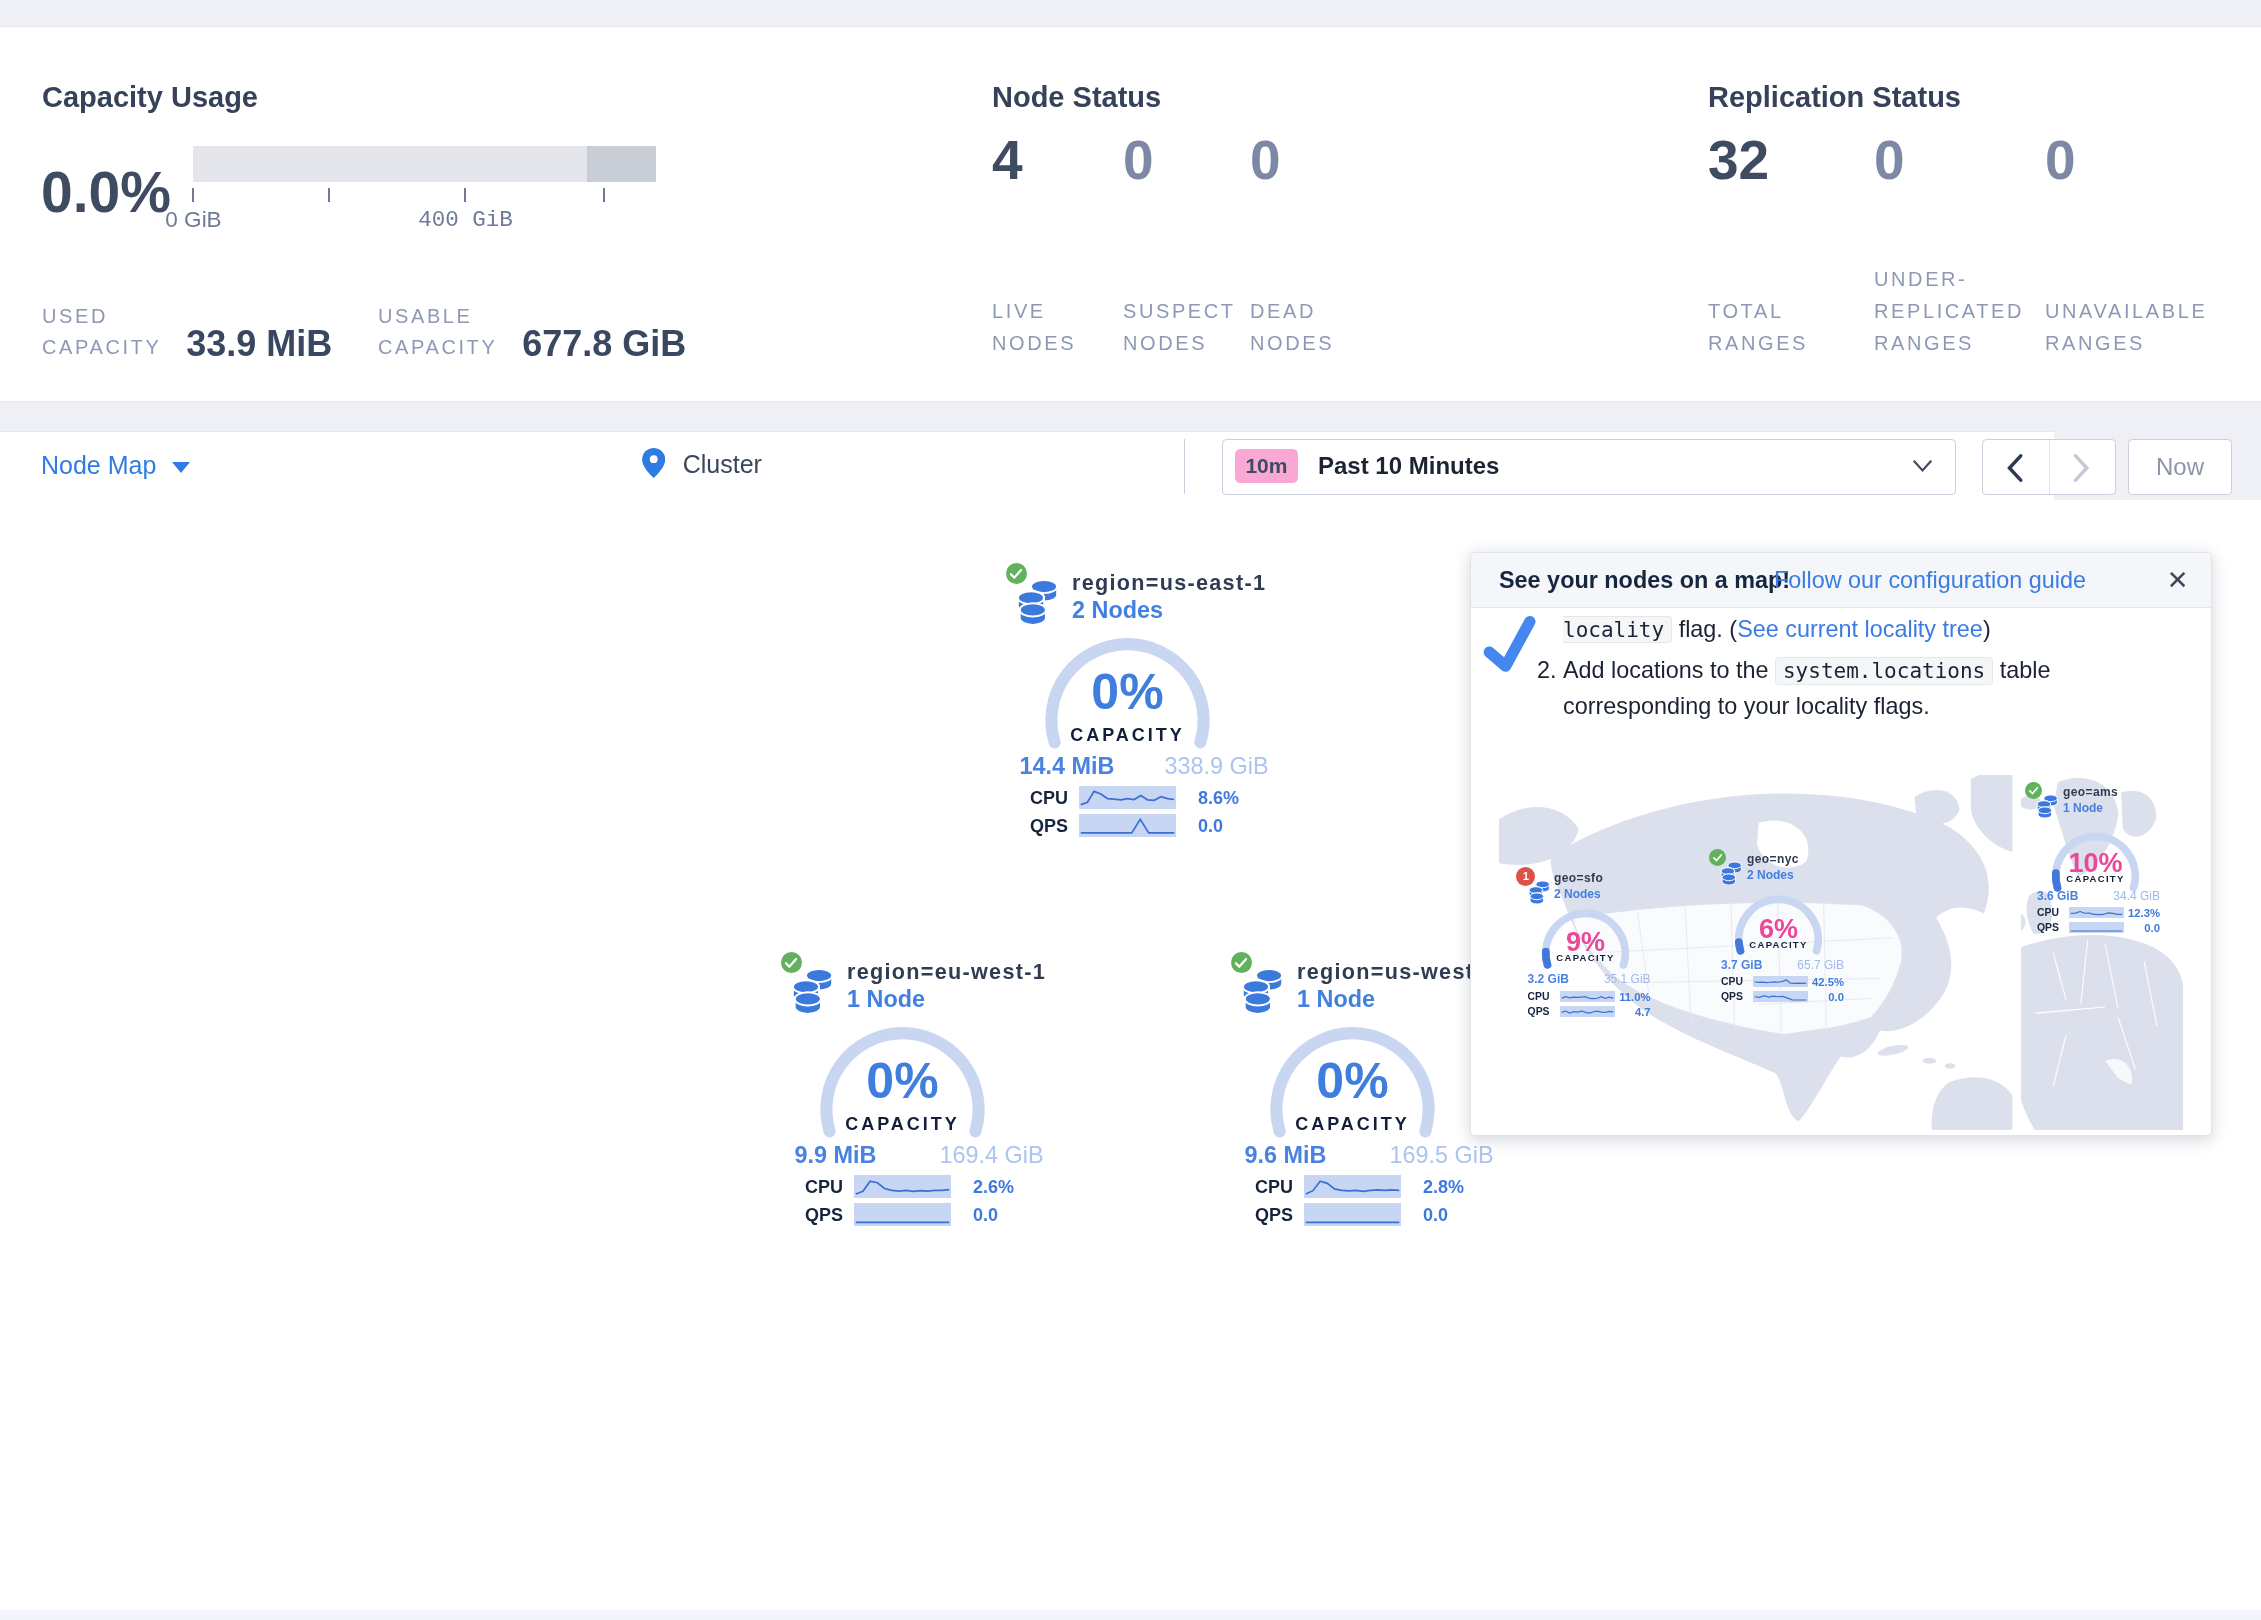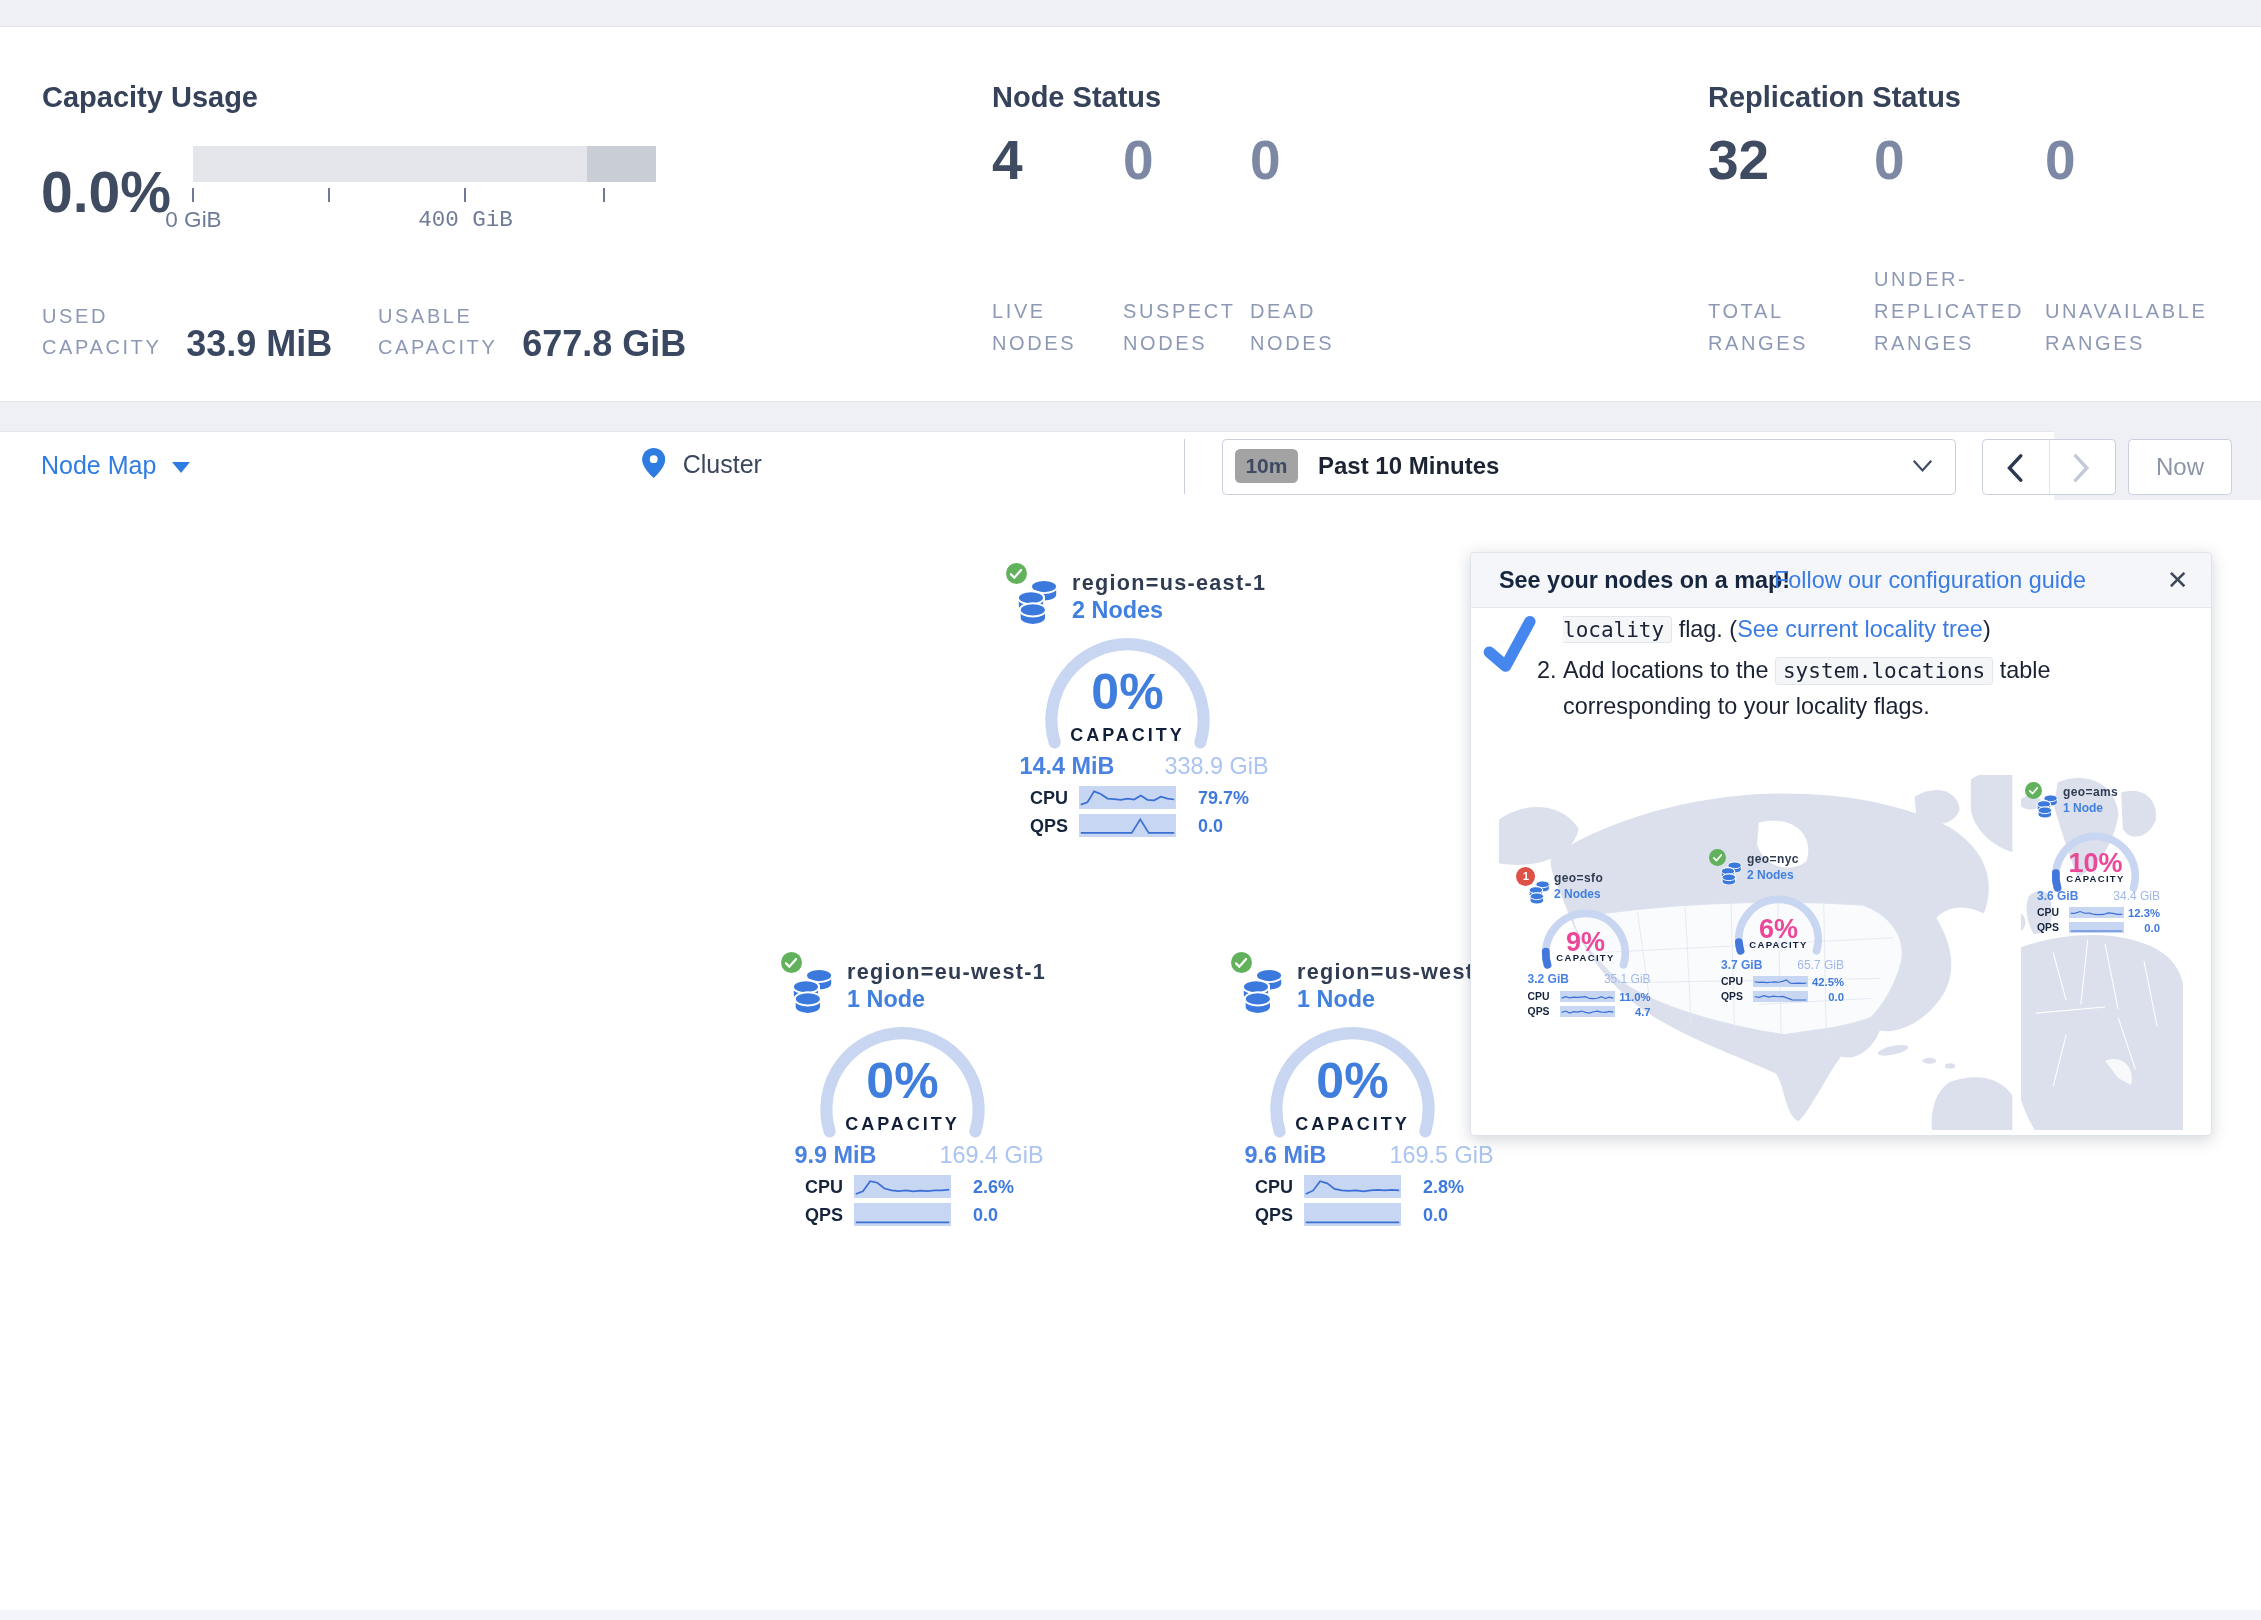--- a/index.html
+++ b/index.html
@@ -39,21 +39,21 @@
   .toolbar{position:absolute;left:0;top:431px;width:2054px;height:69px;background:#fff;
     border-top:0.9px solid #e3e6ec;border-bottom:0.9px solid #e3e6ec;}
   .view-select{position:absolute;left:41px;top:19px;font-size:25px;color:#2f7ce2;cursor:pointer;}
   .view-caret{display:inline-block;margin-left:15.6px;width:0;height:0;border-left:9.5px solid transparent;
     border-right:9.5px solid transparent;border-top:11.3px solid #2f7ce2;vertical-align:middle;}
   .crumb{position:absolute;left:642px;top:15.6px;font-size:25px;color:#3a465a;}
   .crumb svg{vertical-align:-5.2px;margin-right:10.4px;}
   .tb-divider{position:absolute;left:1184px;top:7px;width:0.9px;height:55px;background:#c9cfdd;}
   .time-box{position:absolute;left:1222px;top:7px;width:732px;height:54px;border:0.9px solid #c9cfdd;
     border-radius:4.3px;background:#fff;cursor:pointer;}
-  .time-badge{position:absolute;left:12px;top:8.7px;padding:5.2px 10.4px;background:#a3a3a3;border-radius:5.2px;
+  .time-badge{position:absolute;left:12px;top:8.7px;padding:5.2px 10.4px;background:#f9a8d4;border-radius:5.2px;
     font-size:21px;font-weight:bold;color:#3e4a61;}
   .time-label{position:absolute;left:95px;top:12px;font-size:24px;font-weight:bold;color:#1c2433;}
   .time-chevron{position:absolute;right:22.5px;top:19px;}
   .nav-group{position:absolute;left:1982px;top:7px;width:132px;height:54px;border:0.9px solid #c9cfdd;
     border-radius:4.3px;background:#fff;}
   .nav-btn{position:absolute;top:0;width:66px;height:54px;cursor:pointer;}
   .nav-prev{left:0;border-right:0.9px solid #dfe3ec;}
   .nav-next{left:67px;}
   .nav-btn svg{position:absolute;left:22.5px;top:14px;}
   .now-btn{position:absolute;left:2128px;top:7px;width:102px;height:54px;border:0.9px solid #c9cfdd;
@@ -263,21 +263,21 @@
       <div class="gpct">0%</div>
       <div class="gcap">CAPACITY</div>
       <div class="vals">
           <span class="vused">14.4 MiB</span>
           <span class="vtotal">338.9 GiB</span>
         </div>
       <span class="rowlbl y-cpu">CPU</span>
       <svg class="spark y-cpu-s" width="97" height="22.5" viewBox="0 0 112 26">
           <polyline points="2.0,21.5 9.7,18.8 17.4,6.2 25.1,9.3 32.9,14.5 40.6,15.2 48.3,16.0 56.0,14.5 63.7,15.6 71.4,11.0 79.1,16.0 86.9,16.6 94.6,12.4 102.3,14.5 110.0,15.6" fill="none" stroke="#3b6fd4" stroke-width="2"></polyline>
         </svg>
-      <span class="rowval y-cpu">79.7%</span>
+      <span class="rowval y-cpu">8.6%</span>
       <span class="rowlbl y-qps">QPS</span>
       <svg class="spark y-qps-s" width="97" height="22.5" viewBox="0 0 112 26">
           <polyline points="2.0,21.9 11.8,21.9 21.6,21.9 31.5,21.9 41.3,21.9 51.1,21.9 60.9,21.9 70.7,6.2 80.5,21.9 90.4,21.9 100.2,21.9 110.0,21.9" fill="none" stroke="#3b6fd4" stroke-width="2"></polyline>
         </svg>
       <span class="rowval y-qps">0.0</span>
     </div>
 
     <div class="card card-eu">
       <span class="badge-green">
           <svg width="12" height="10.4" viewBox="0 0 14 12">

